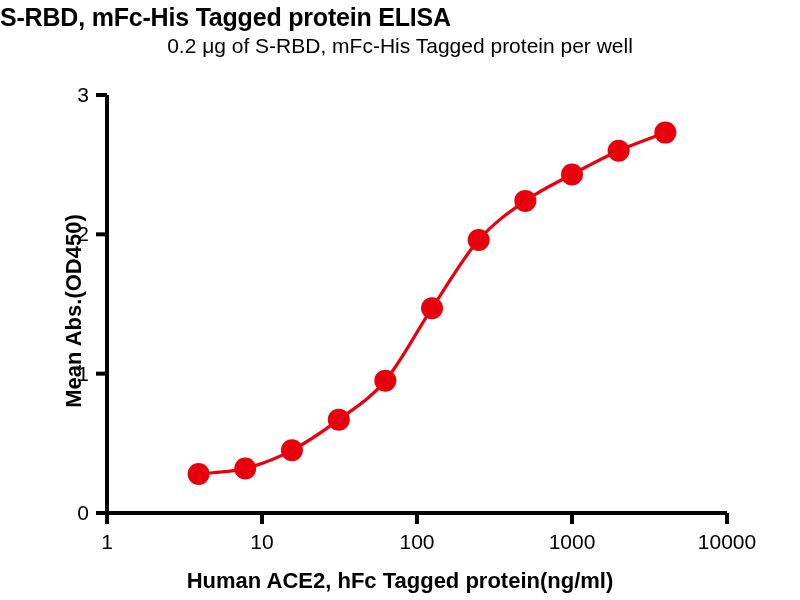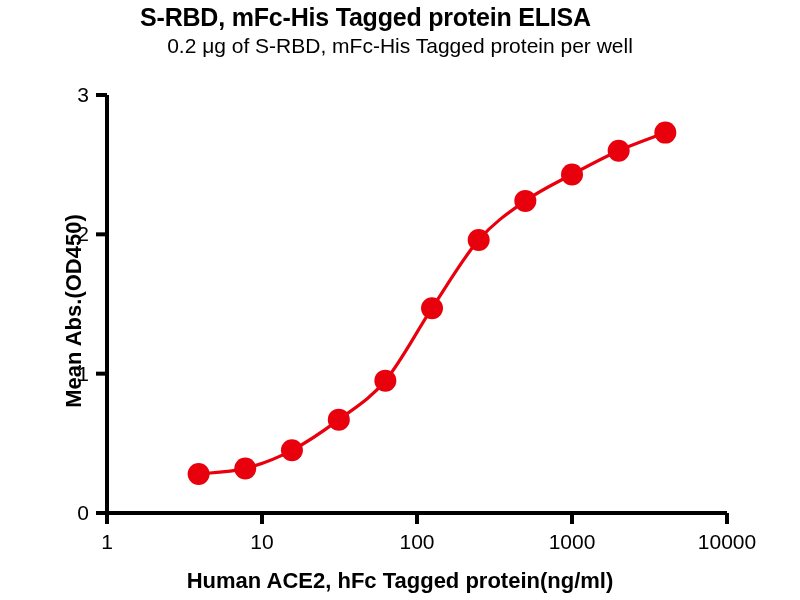--- a/index.html
+++ b/index.html
@@ -19,21 +19,20 @@
     width: 800px;
     height: 600px;
     background: #ffffff;
   }
   
   #chart-title {
     position: absolute;
     top: 2px;
     left: 0;
     width: 731px;
-    text-align: center;
     font-size: 25px;
     font-weight: bold;
     letter-spacing: -0.2px;
     line-height: 30px;
     white-space: nowrap;
   }
   #chart-subtitle {
     position: absolute;
     top: 33px;
     left: 0;

